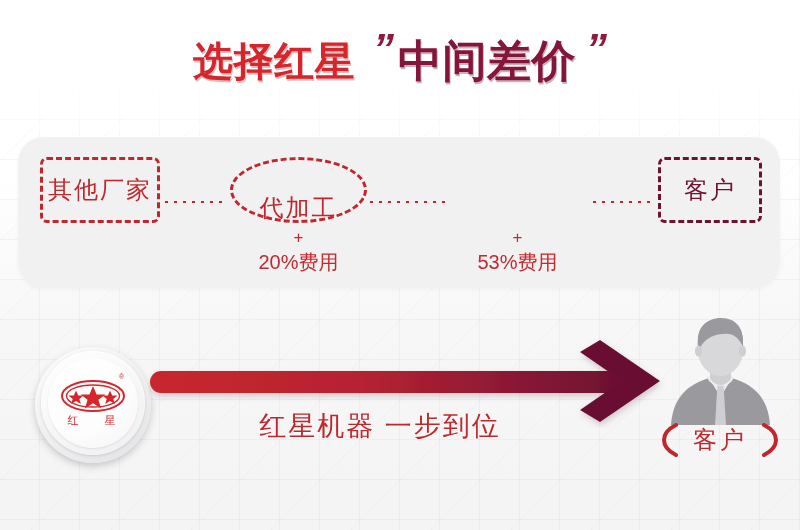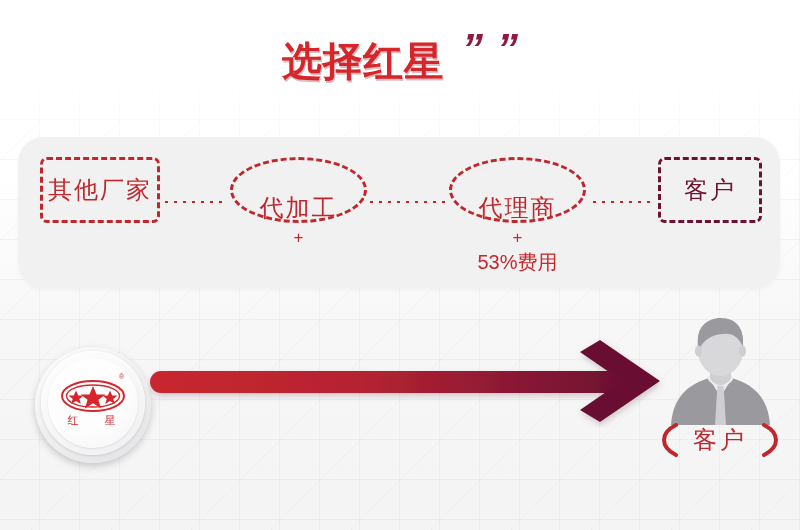--- a/index.html
+++ b/index.html
@@ -149,44 +149,43 @@
 
 <div id="stage">
 
   <div class="bg-grid"></div>
   <div class="bg-topfade"></div>
 
   <div class="headline">
     <span class="h-red">选择红星</span>
     <span class="h-gap"></span>
     <span class="qmark q-open">”</span>
+    <span class="h-dark">中间差价</span>
     <span class="qmark q-close">”</span>
   </div>
 
   <div class="flow-panel">
     <div class="flow-row">
 
       <div class="connector" style="left:144px;width:66px;"></div>
       <div class="connector" style="left:349px;width:80px;"></div>
       <div class="connector" style="left:572px;width:66px;"></div>
 
       <div class="node node-rect" style="left:22px;width:120px;height:66px;font-family:Liberation Serif, serif;">
         <span class="node-label">其他厂家</span>
       </div>
 
       <div class="node node-oval" style="left:212px;width:137px;height:66px;">
         <span class="node-label">代加工</span>
       </div>
       <div class="node-sub" style="left:212px;top:92px;width:137px;">
         <span class="plus">+</span>
-      </div>
-
-      <div class="node node-oval" style="left:431px;width:137px;height:66px;">
-        <span class="node-label">代理商</span>
-      </div>
+        <span>20%费用</span>
+      </div>
+
       <div class="node-sub" style="left:431px;top:92px;width:137px;">
         <span class="plus">+</span>
         <span>53%费用</span>
       </div>
 
       <div class="node node-rect node-dark" style="left:640px;width:104px;height:66px;">
         <span class="node-label">客户</span>
       </div>
 
     </div>
@@ -222,20 +221,21 @@
         <filter id="ashadow" x="-10%" y="-30%" width="125%" height="180%">
           <feDropShadow dx="1" dy="3" stdDeviation="3" flood-color="#7a5560" flood-opacity=".30"></feDropShadow>
         </filter>
       </defs>
       <g filter="url(#ashadow)">
         <rect x="2" y="33" width="472" height="22" rx="11" fill="url(#agrad)"></rect>
         <path d="M452 2 L512 43 L452 84 L432 72 L474 43 L432 14 Z" fill="#6b1030"></path>
       </g>
     </svg>
   </div>
+  <div class="arrow-text">红星机器  一步到位</div>
 
   <div class="person">
     <svg viewBox="0 0 115 112" width="115" height="112">
 
       <path d="M8 112 C10 80 30 70 46 65 L69 65 C85 70 105 80 107 112 Z" fill="#9a9a9e"></path>
 
       <path d="M46 65 L57.5 84 L69 65 L62 62 L57.5 70 L53 62 Z" fill="#f0f0f1"></path>
 
       <path d="M44 64 L52 61 L57.5 71 L63 61 L71 64 L69 68 L57.5 78 L46 68 Z" fill="#ededee"></path>
 

